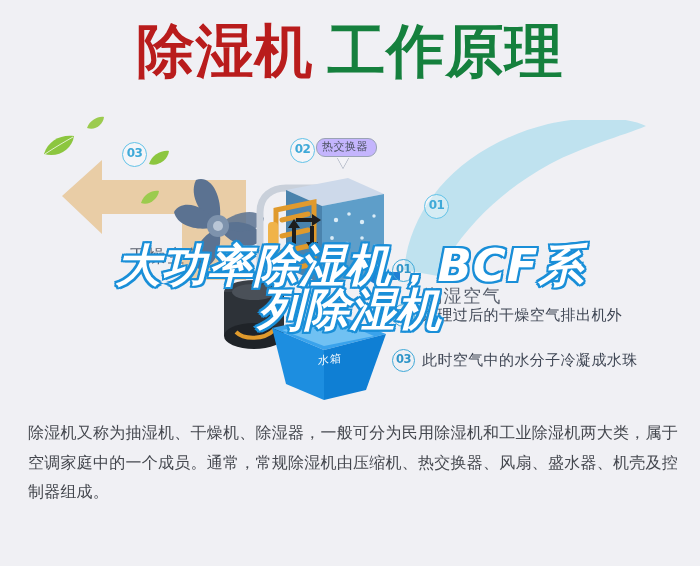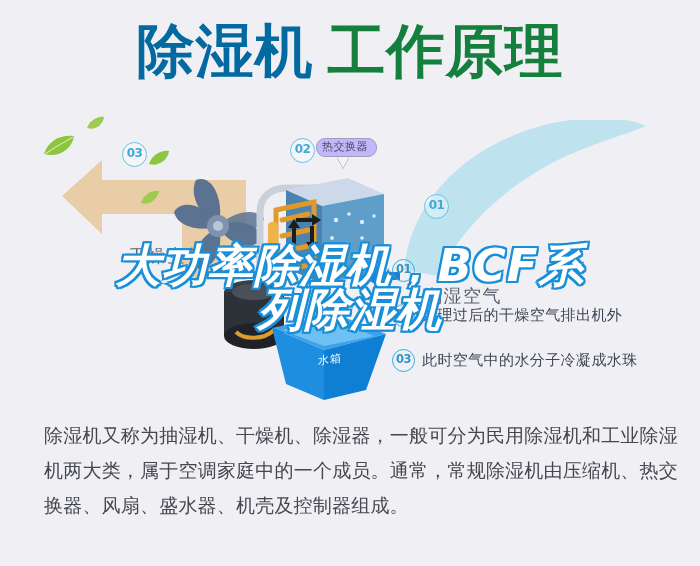--- a/index.html
+++ b/index.html
@@ -20,21 +20,21 @@
     text-align: center;
     white-space: nowrap;
   }
   .title-a, .title-b {
     font-size: 58px;
     font-weight: bold;
     letter-spacing: 1px;
     line-height: 1;
     vertical-align: baseline;
   }
-  .title-a { color: #0369a1; font-family: Liberation Serif, serif; }
+  .title-a { color: #b91c1c; font-family: Liberation Serif, serif; }
   .title-b { color: #15803d; margin-left: 14px; }
 
   
   .stage {
     position: absolute;
     top: 112px; left: 0;
     width: 700px; height: 290px;
   }
 
   
@@ -197,22 +197,22 @@
   }
   .overlay-line-2 { font-size: 45px; }
 
   
   .copy {
     position: absolute;
     left: 28px; top: 418px;
     width: 650px;
   }
   .copy p {
-    margin: 0 0 18px 16px;
-    font-size: 19px;
+    margin: 0 0 18px 0;
+    font-size: 16px;
     line-height: 1.85;
     color: #44474e;
     letter-spacing: 0.2px;
     text-align: justify;
   }
 </style>
 </head>
 <body>
 
 <div id="page">

